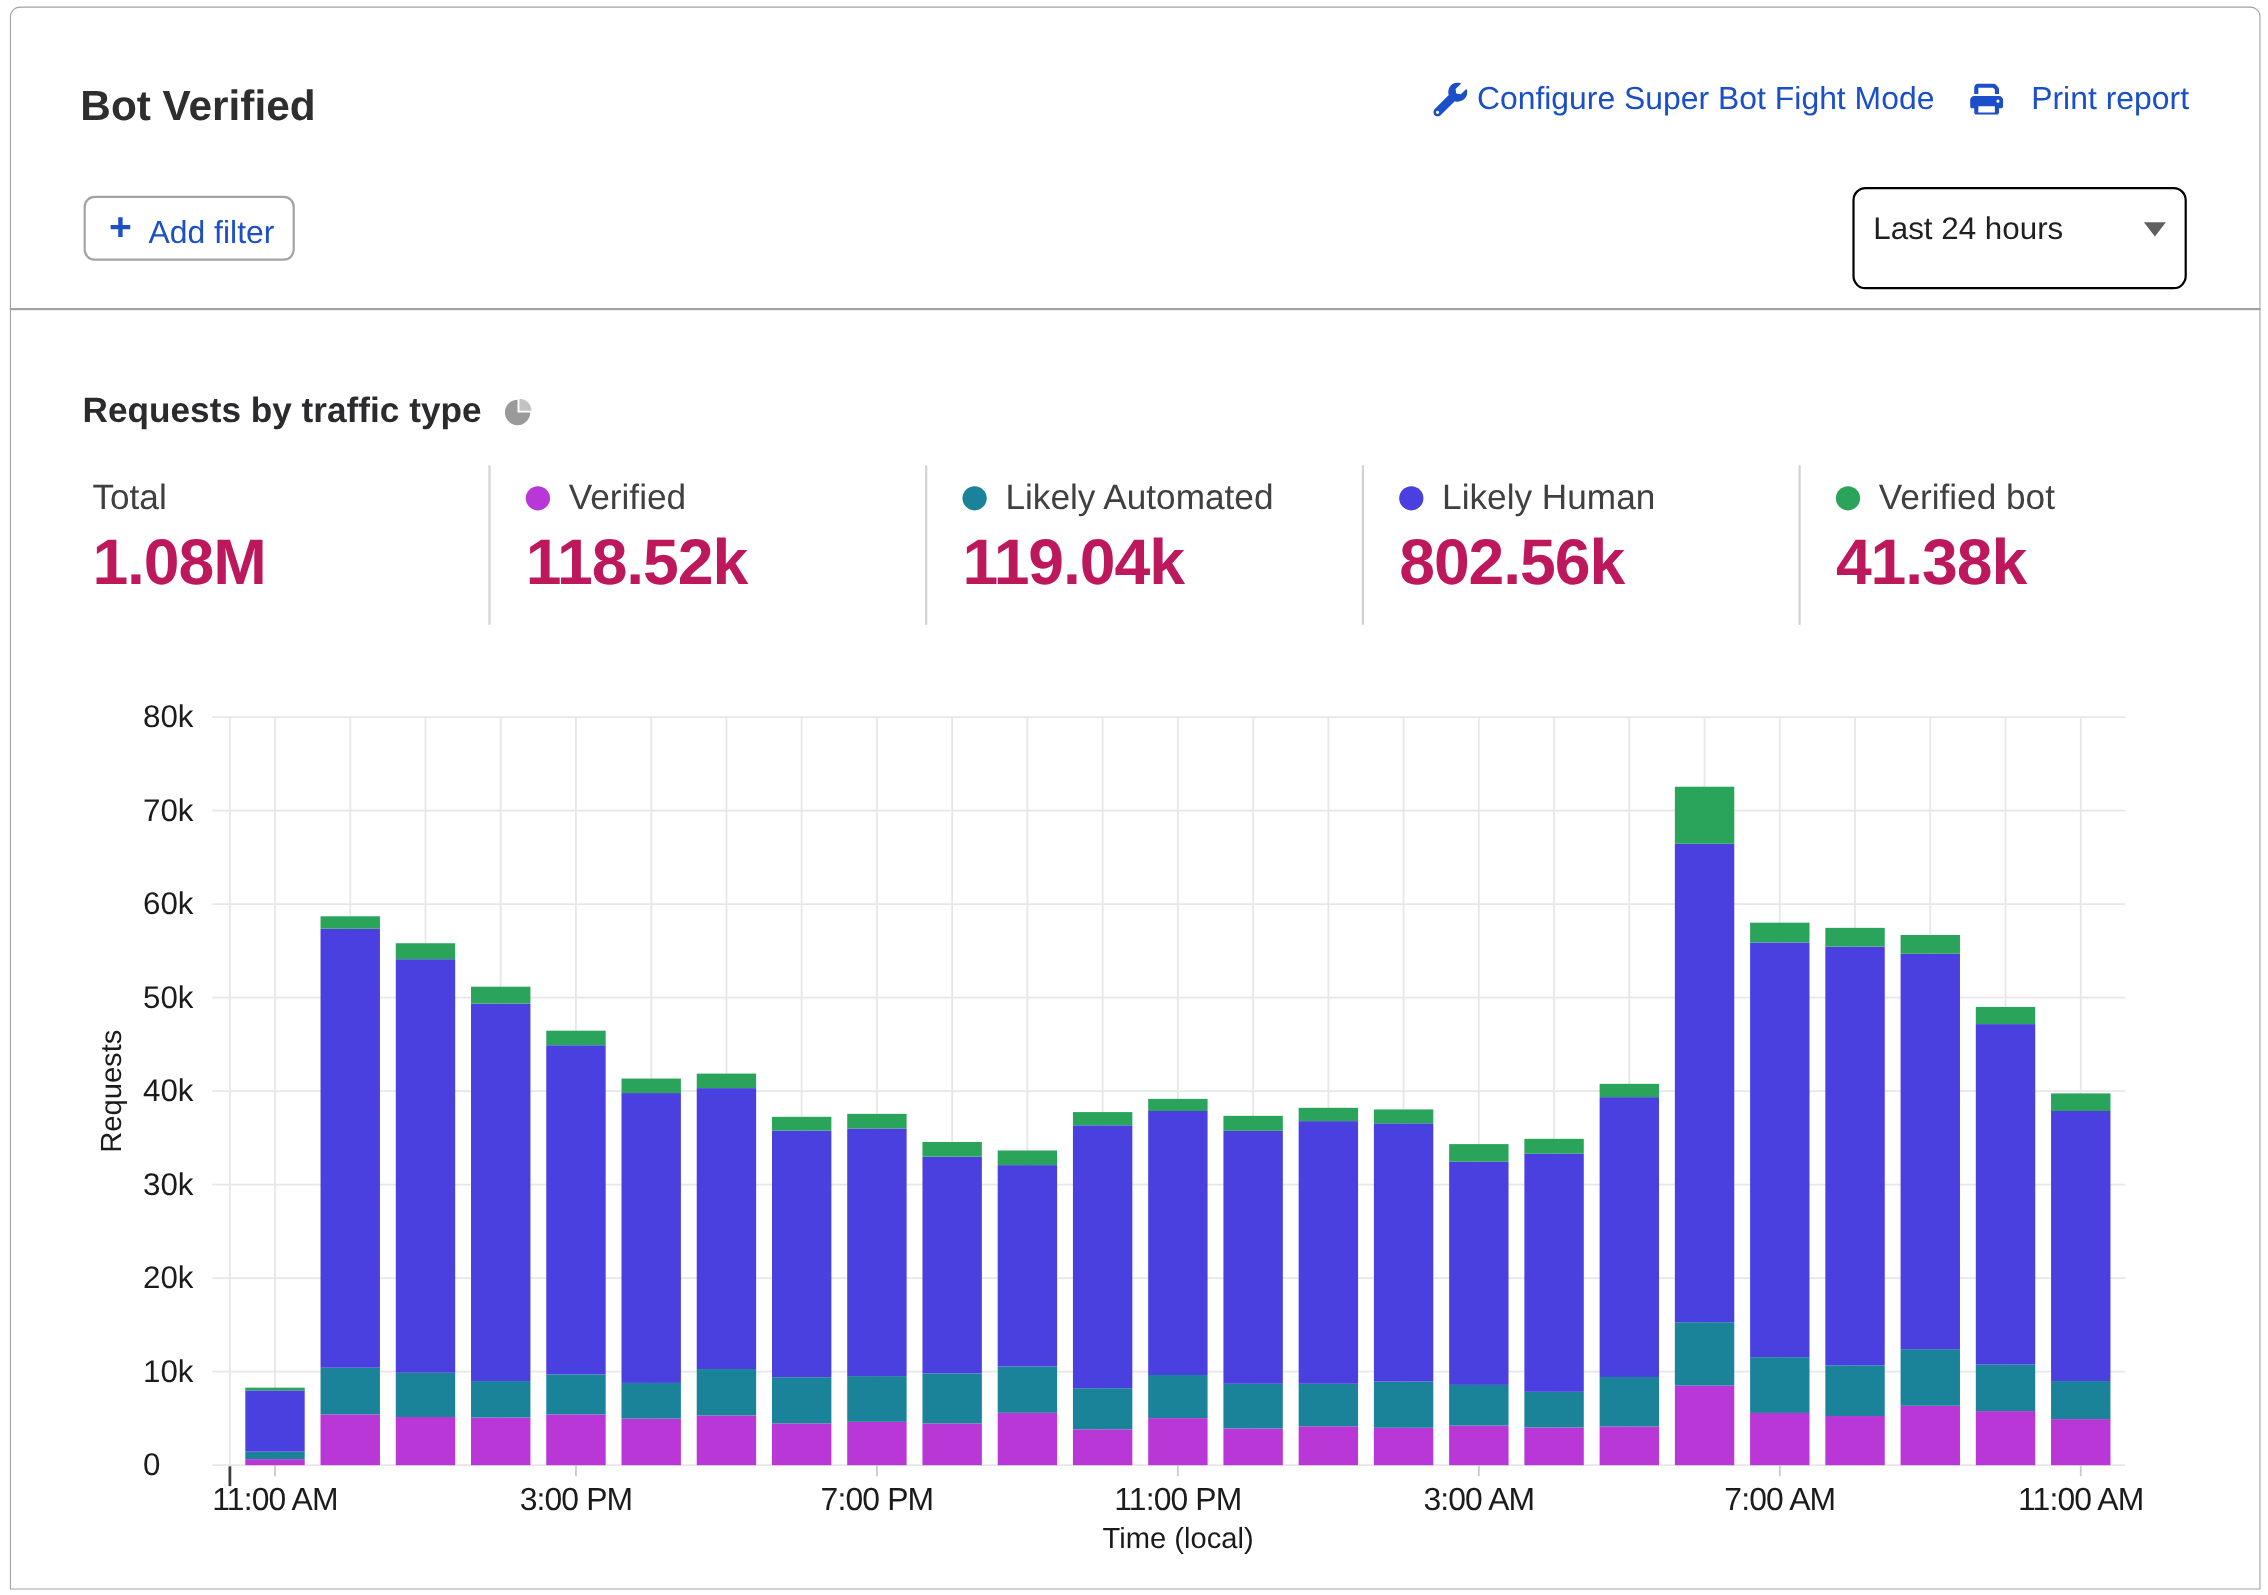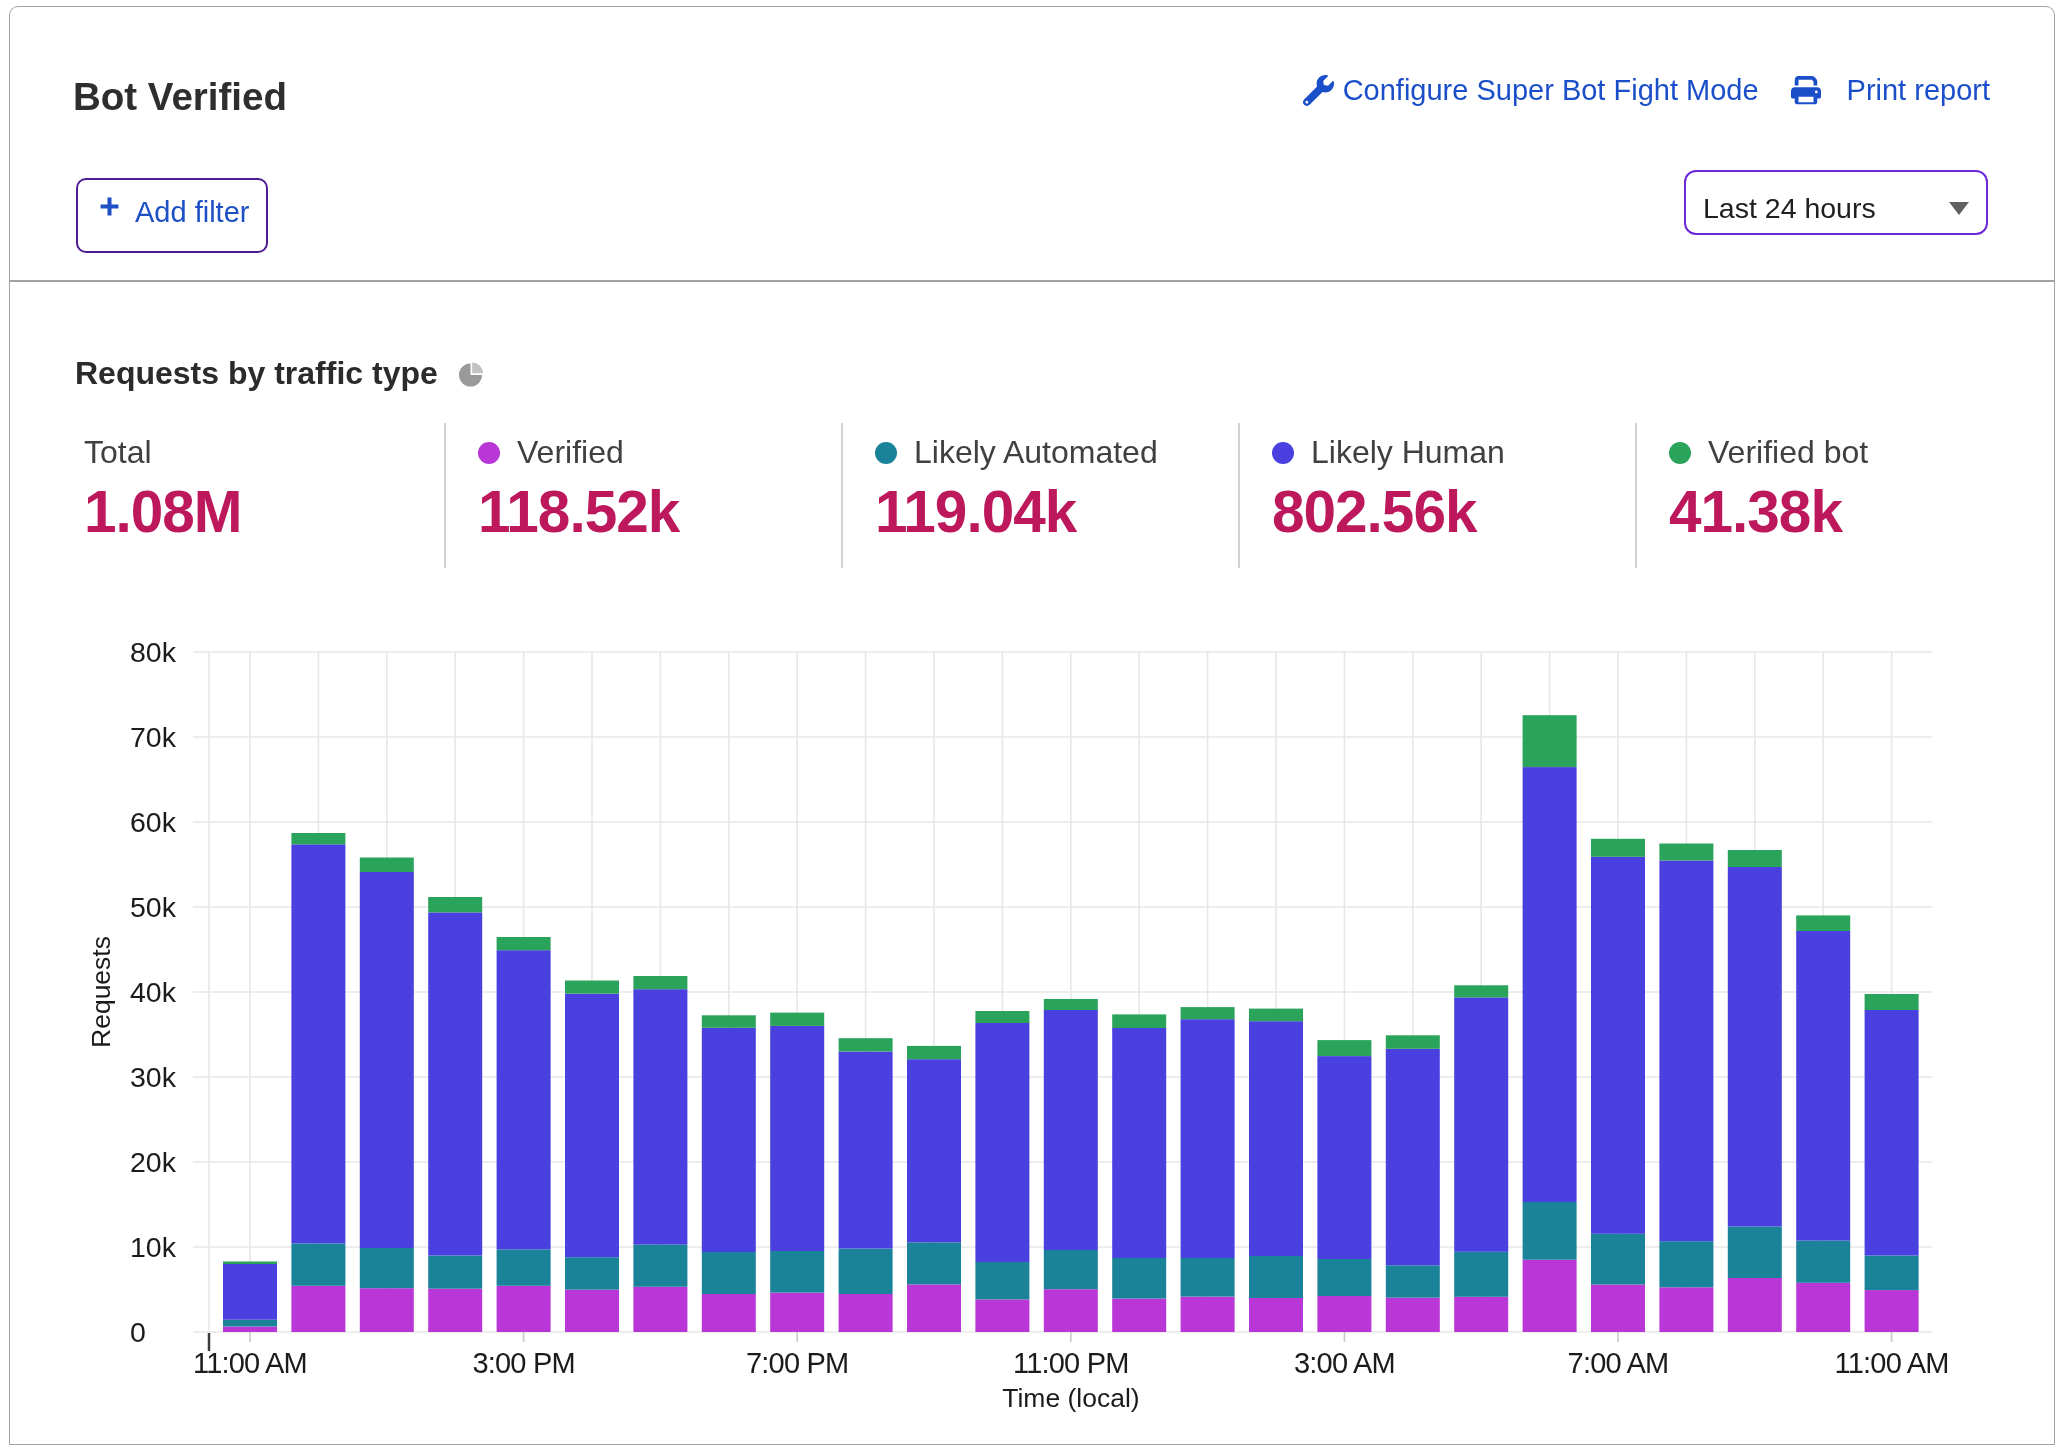--- a/index.html
+++ b/index.html
@@ -4,25 +4,25 @@
 <style>
   * { margin:0; padding:0; box-sizing:border-box; }
   html,body { width:2062px; height:1450px; background:#fff; font-family:"Liberation Sans", sans-serif; }
   #page { position:relative; width:2062px; height:1450px; overflow:hidden; }
   .card { position:absolute; left:9px; top:6px; width:2046px; height:1439px;
           border:1.5px solid #a2a2a2; border-radius:9px 9px 0 0; background:#fff; }
   .hdiv { position:absolute; left:9px; top:280px; width:2046px; height:1.5px; background:#a2a2a2; }
   h1 { position:absolute; left:73px; top:75px; font-size:38.5px; font-weight:700; color:#2e2e2e; letter-spacing:0px; }
   .links { position:absolute; top:74px; right:72px; font-size:29px; color:#1b4fc9; white-space:nowrap; display:flex; align-items:center; }
   .links svg { flex:0 0 auto; }
-  .btn { position:absolute; left:76px; top:178px; width:192px; height:75px; border:2px solid #4c1d95;
+  .btn { position:absolute; left:76px; top:178px; width:192px; height:59px; border:2px solid #a3a3a3;
          border-radius:10px; color:#1d50c5; font-size:27.5px; }
   .btn .plus { position:absolute; left:21px; top:15px; width:21px; height:23px; }
   .btn .txt { position:absolute; left:57px; top:16px; font-size:29px; }
-  .dd { position:absolute; left:1684px; top:170px; width:304px; height:65px; border:2px solid #6d28d9; border-radius:12px; }
+  .dd { position:absolute; left:1684px; top:170px; width:304px; height:93px; border:2px solid #000000; border-radius:12px; }
   .dd .txt { position:absolute; left:17px; top:20px; font-size:28.5px; color:#202020; }
   .dd .tri { position:absolute; right:17px; top:30px; width:0; height:0;
              border-left:10.5px solid transparent; border-right:10.5px solid transparent; border-top:13px solid #606060; }
   h2 { position:absolute; left:75px; top:355px; font-size:32px; font-weight:700; color:#2b2b2e; }
   .pieic { position:absolute; left:458px; top:362px; }
   .stat { position:absolute; top:434px; }
   .stat .lab { font-size:32px; color:#404040; white-space:nowrap; }
   .stat .dot { display:inline-block; width:22px; height:22px; border-radius:50%; margin-right:17px; vertical-align:-1px; }
   .stat .val { position:absolute; top:44px; left:0; font-size:58.5px; font-weight:700; color:#be185d; letter-spacing:-1px; white-space:nowrap; }
   .vdiv { position:absolute; top:423px; width:1.5px; height:145px; background:#d2d2d2; }

